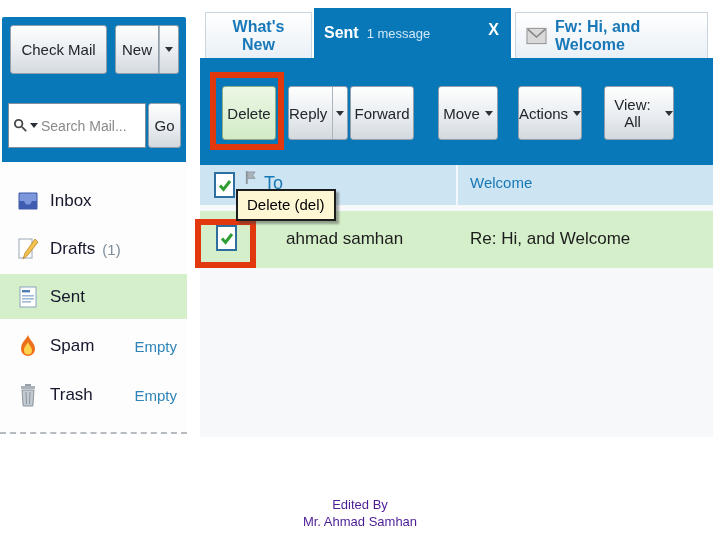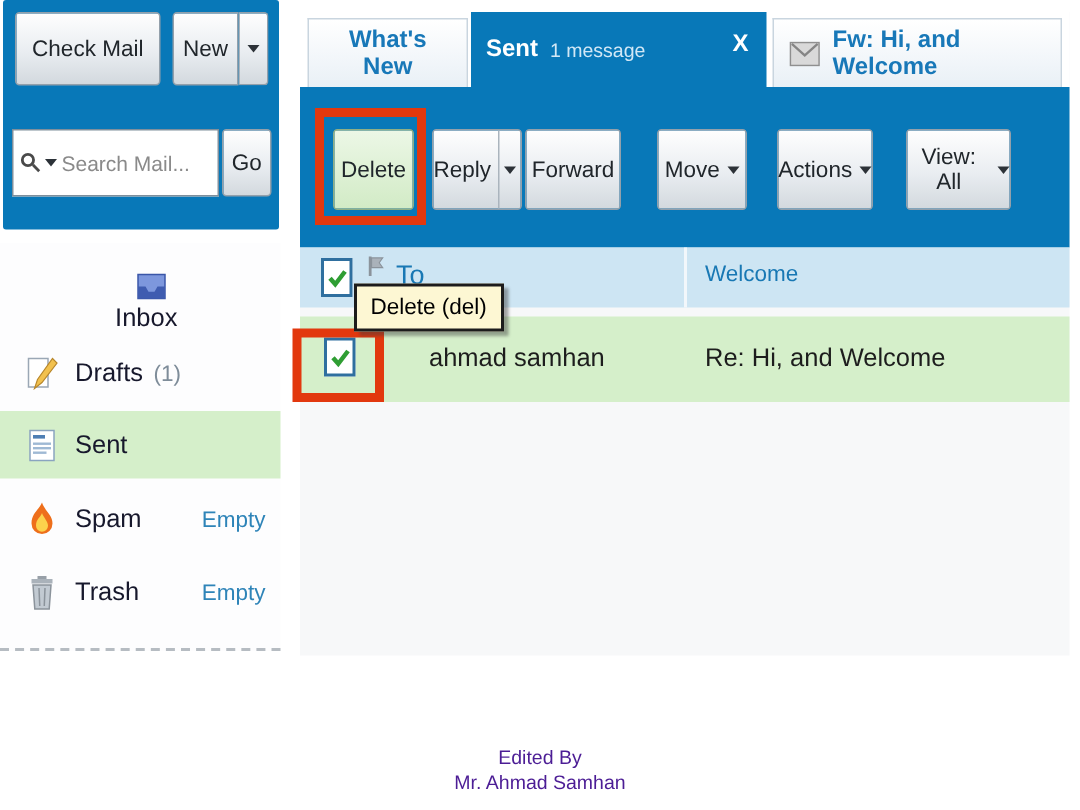--- a/index.html
+++ b/index.html
@@ -1,20 +1,20 @@
 <!DOCTYPE html>
 <html><head>
 <meta charset="utf-8">
 <style>
   * { margin:0; padding:0; box-sizing:border-box; }
   body { background:#fff; font-family:"Liberation Sans", sans-serif; }
   .screen { position:relative; width:720px; height:540px; background:#fff; overflow:hidden; }
 
   
-  .mail-controls { position:absolute; left:2px; top:0; width:184px; height:153px;
+  .mail-controls { position:absolute; left:2px; top:17px; width:184px; height:153px;
     background:#0878b8; border-radius:2px; }
   .btn { background:linear-gradient(to bottom,#fefefe 0%,#e9edf1 55%,#d3d9de 100%);
     border:1px solid #93a0ab; border-radius:3px; color:#20262b; font-size:15px;
     font-family:"Liberation Sans", sans-serif; cursor:pointer; }
   .check-mail { position:absolute; left:8px; top:8px; width:97px; height:49px; }
   .new-group { position:absolute; left:113px; top:8px; width:64px; height:49px; display:flex; }
   .new-btn { flex:1; border-radius:3px 0 0 3px; }
   .new-caret { width:20px; border-left:1px solid #aab4bd; border-radius:0 3px 3px 0;
     display:flex; align-items:center; justify-content:center; }
   .caret { display:inline-block; width:0; height:0; border-left:4px solid transparent;
@@ -29,21 +29,21 @@
 
   
   .sidebar { position:absolute; left:0; top:162px; width:187px; height:272px;
     background:#fdfdfe; border-bottom:2px dashed #b6bcc2; }
   .side-row { position:absolute; left:0; width:187px; height:42px;
     display:flex; align-items:center; cursor:pointer; }
   .side-row .side-icon { width:28px; margin-left:14px; display:flex; justify-content:center; }
   .side-label { margin-left:8px; font-size:17px; color:#17182c; }
   .side-count { margin-left:7px; font-size:15px; color:#7e8c99; }
   .side-action { position:absolute; right:10px; font-size:15px; color:#2e84b8; cursor:pointer; }
-  .row-inbox  { top:18px;flex-direction:column; }
+  .row-inbox  { top:18px; }
   .row-drafts { top:66px; }
   .row-sent   { top:112px; height:45px; background:#d5efca; }
   .row-spam   { top:163px; }
   .row-trash  { top:212px; }
 
   
   .content { position:absolute; left:200px; top:8px; width:513px; height:429px;
     background:#f7f8f9; }
   .tabs { position:absolute; left:0; top:0; width:513px; height:50px; background:#fff; }
   .tab { position:absolute; display:flex; align-items:center; cursor:pointer;

